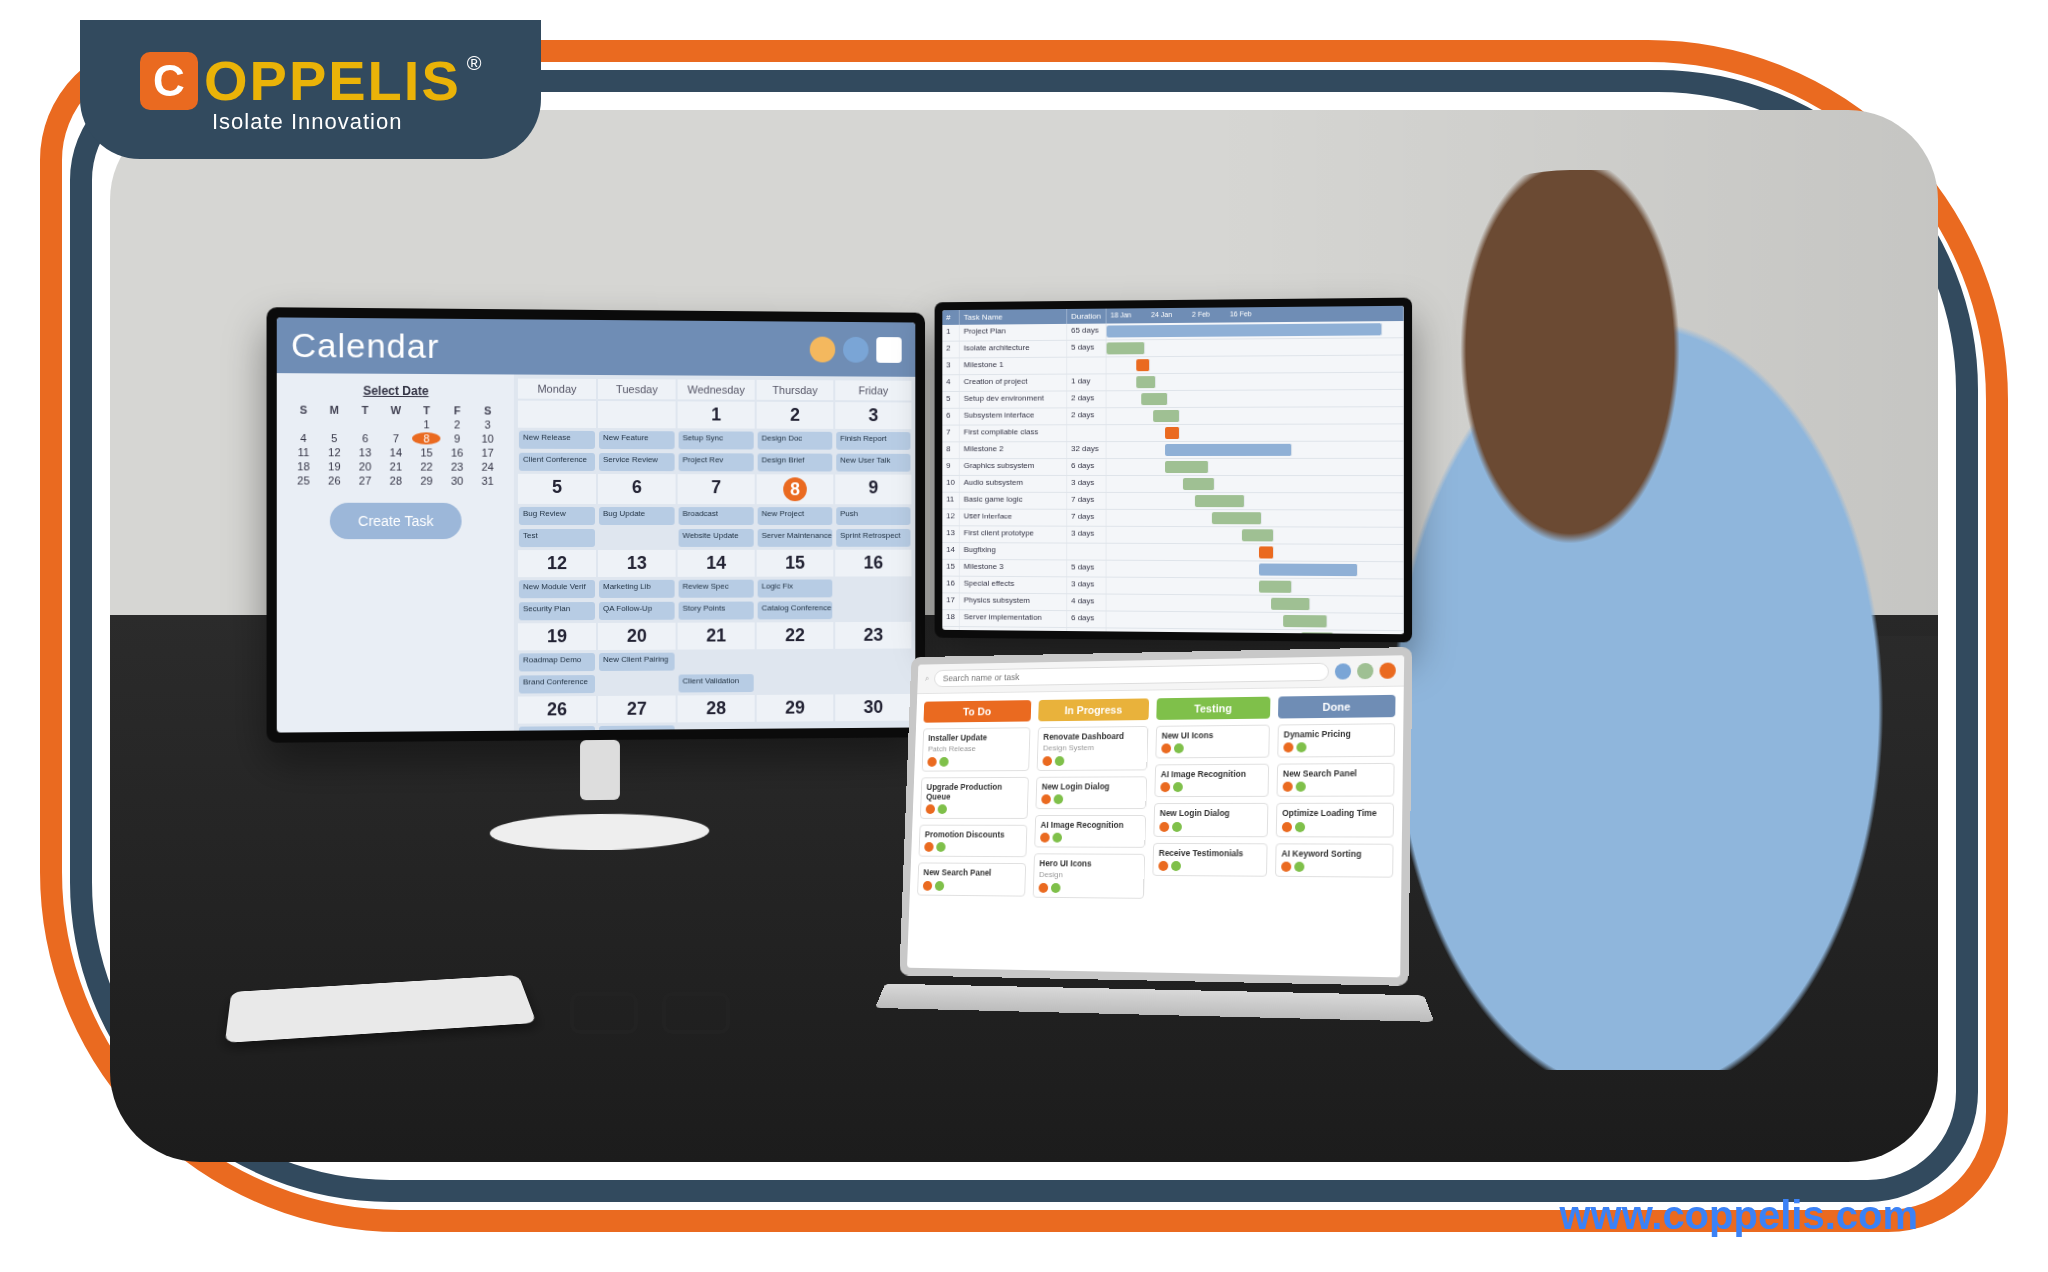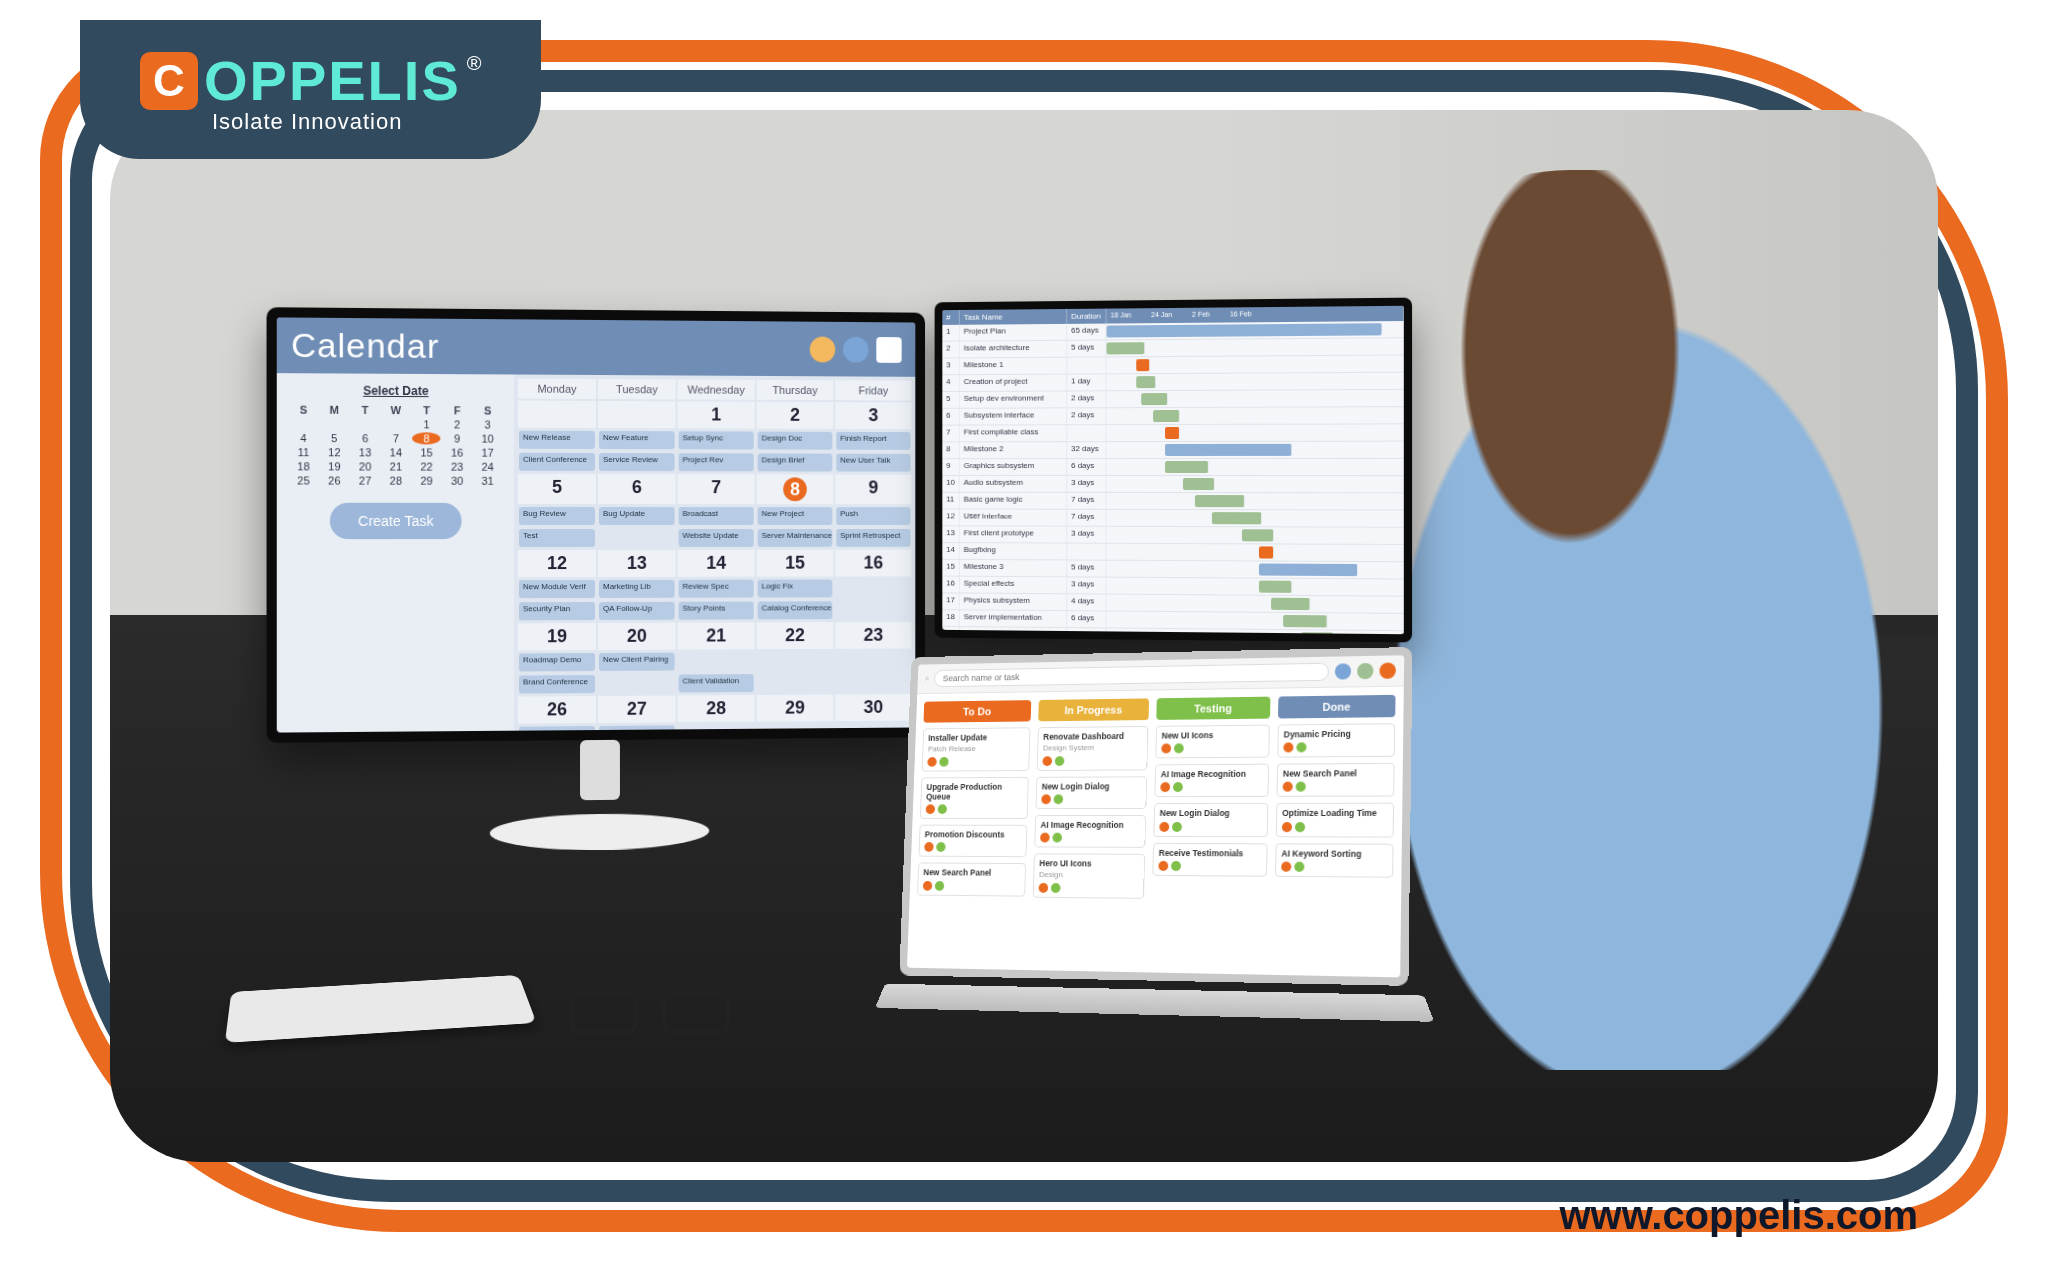--- a/index.html
+++ b/index.html
@@ -16,26 +16,26 @@
 .desk-items{position:absolute;left:120px;bottom:120px;width:500px;height:120px}
 .keyboard{position:absolute;left:0;bottom:0;width:300px;height:70px;background:#e9e9e9;border-radius:10px;transform:perspective(600px) rotateX(45deg) rotateZ(-5deg);box-shadow:0 8px 14px rgba(0,0,0,.4)}
 .glasses{position:absolute;left:340px;bottom:10px;width:160px;height:40px}
 .glasses::before,.glasses::after{content:"";position:absolute;width:60px;height:34px;border:4px solid #222;border-radius:10px;top:0}
 .glasses::before{left:0}.glasses::after{right:0}
 
 
 .logo-block{position:absolute;left:80px;top:20px;z-index:5;background:#324a5e;padding:28px 60px 24px 60px;border-bottom-left-radius:60px;border-bottom-right-radius:60px}
 .logo-row{display:flex;align-items:center;gap:6px}
 .logo-c{width:58px;height:58px;background:#ea6a20;border-radius:10px;color:#fff;font-weight:900;font-size:44px;display:flex;align-items:center;justify-content:center;line-height:1}
-.logo-text{color:#5eead4;font-weight:800;font-size:56px;letter-spacing:2px}
+.logo-text{color:#eab308;font-weight:800;font-size:56px;letter-spacing:2px}
 .logo-reg{color:#fff;font-size:20px;align-self:flex-start;margin-top:4px}
 .logo-tag{color:#fff;font-size:22px;letter-spacing:1px;margin-left:72px;margin-top:-4px}
 
 
-.url{position:absolute;right:130px;bottom:34px;z-index:5;color:#0f172a;font-size:40px;font-weight:600}
+.url{position:absolute;right:130px;bottom:34px;z-index:5;color:#3b82f6;font-size:40px;font-weight:600}
 
 
 .monitor1{position:absolute;left:160px;top:200px;width:660px;height:430px;background:#0b0b0b;border-radius:10px;z-index:4;box-shadow:0 20px 40px rgba(0,0,0,.4);transform:perspective(1800px) rotateY(4deg)}
 .monitor1 .screen{position:absolute;inset:10px;background:#e9eef5;border-radius:4px;display:flex;flex-direction:column;overflow:hidden;font-size:10px}
 .cal-header{background:#6f8db5;color:#fff;padding:8px 14px;display:flex;align-items:center;justify-content:space-between}
 .cal-title{font-size:34px;font-weight:300;letter-spacing:1px}
 .cal-icons{display:flex;gap:8px}
 .cal-icons span{width:26px;height:26px;border-radius:50%;background:#f4b85e;display:inline-block}
 .cal-icons span:nth-child(2){background:#7aa5d6}
 .cal-icons span:nth-child(3){background:#fff;border-radius:4px}

